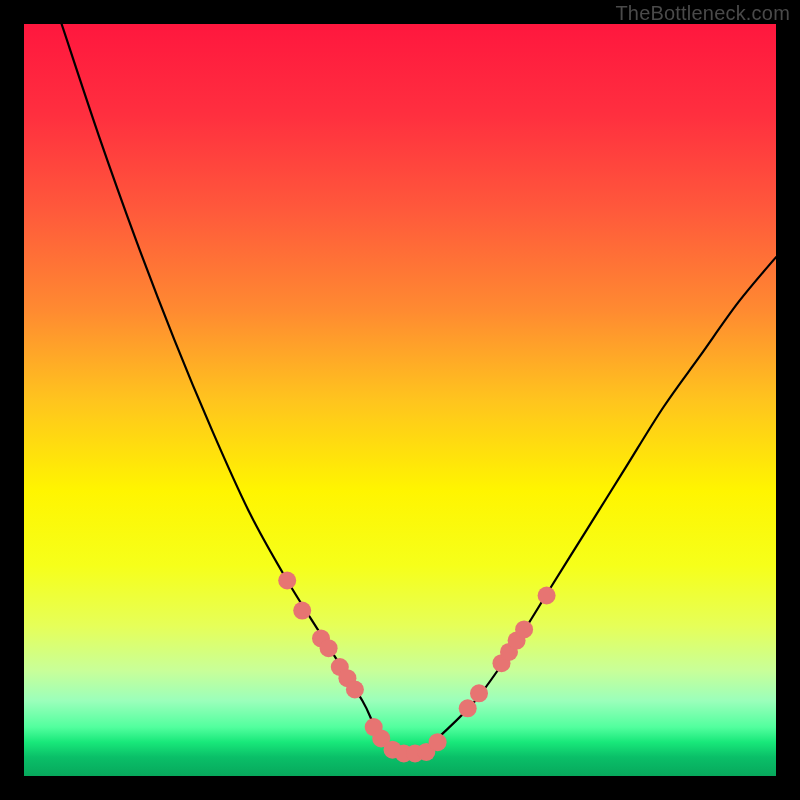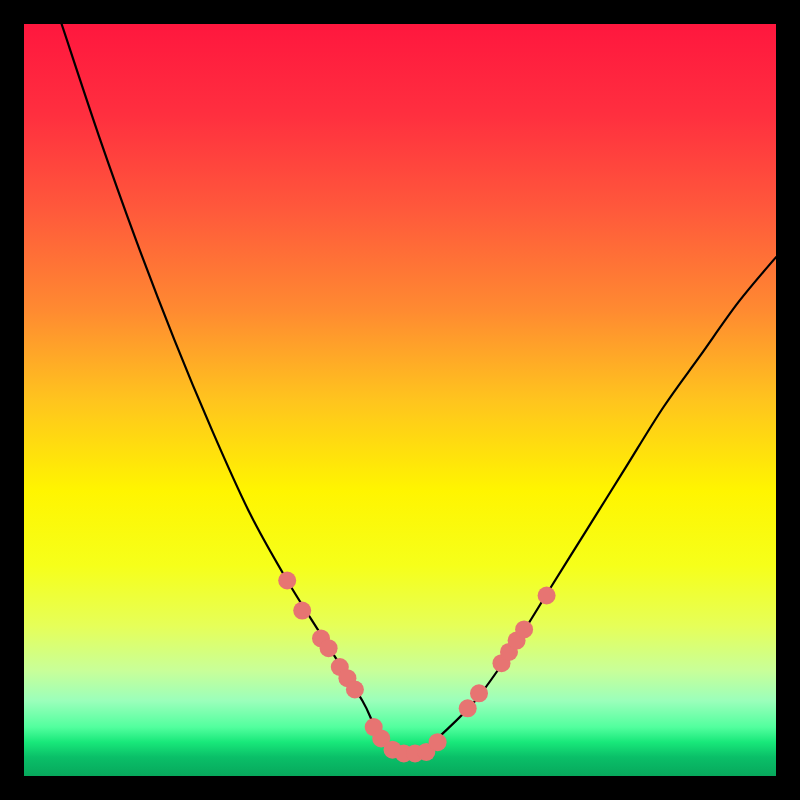--- a/index.html
+++ b/index.html
@@ -97,13 +97,14 @@
           <circle cx="443.7" cy="684.3" r="9" fill="#e77472"></circle>
           <circle cx="455.0" cy="669.3" r="9" fill="#e77472"></circle>
           <circle cx="477.5" cy="639.2" r="9" fill="#e77472"></circle>
           <circle cx="485.0" cy="627.9" r="9" fill="#e77472"></circle>
           <circle cx="492.6" cy="616.6" r="9" fill="#e77472"></circle>
           <circle cx="500.1" cy="605.4" r="9" fill="#e77472"></circle>
           <circle cx="522.6" cy="571.5" r="9" fill="#e77472"></circle>
         </g>
     </svg>
   </div>
+  <div class="attribution">TheBottleneck.com</div>
 </div>
 
 </body></html>

